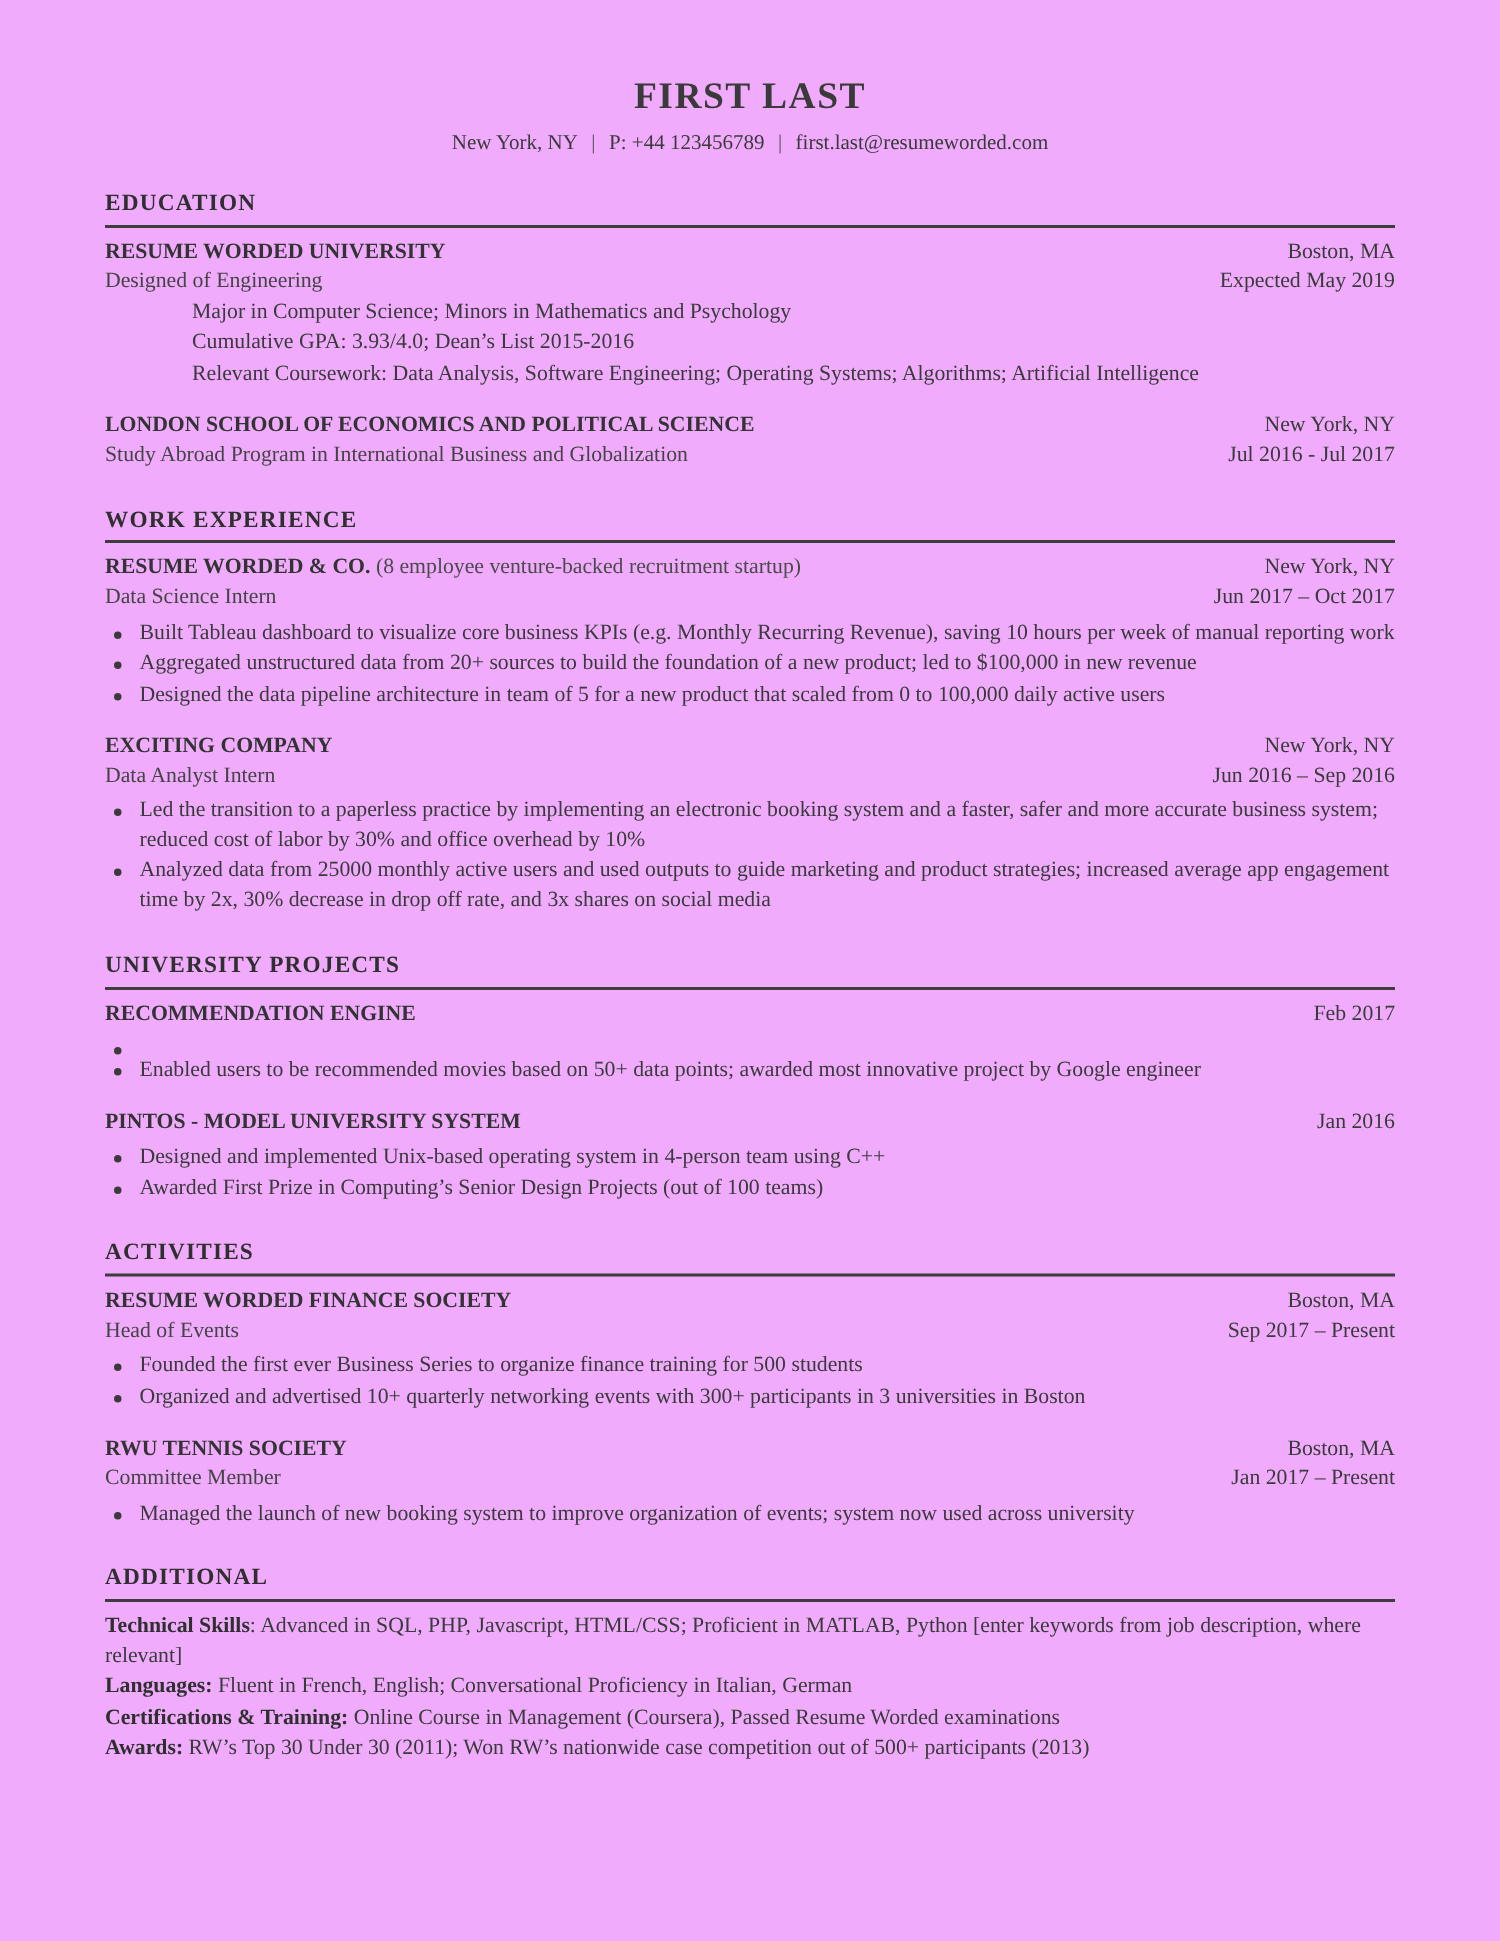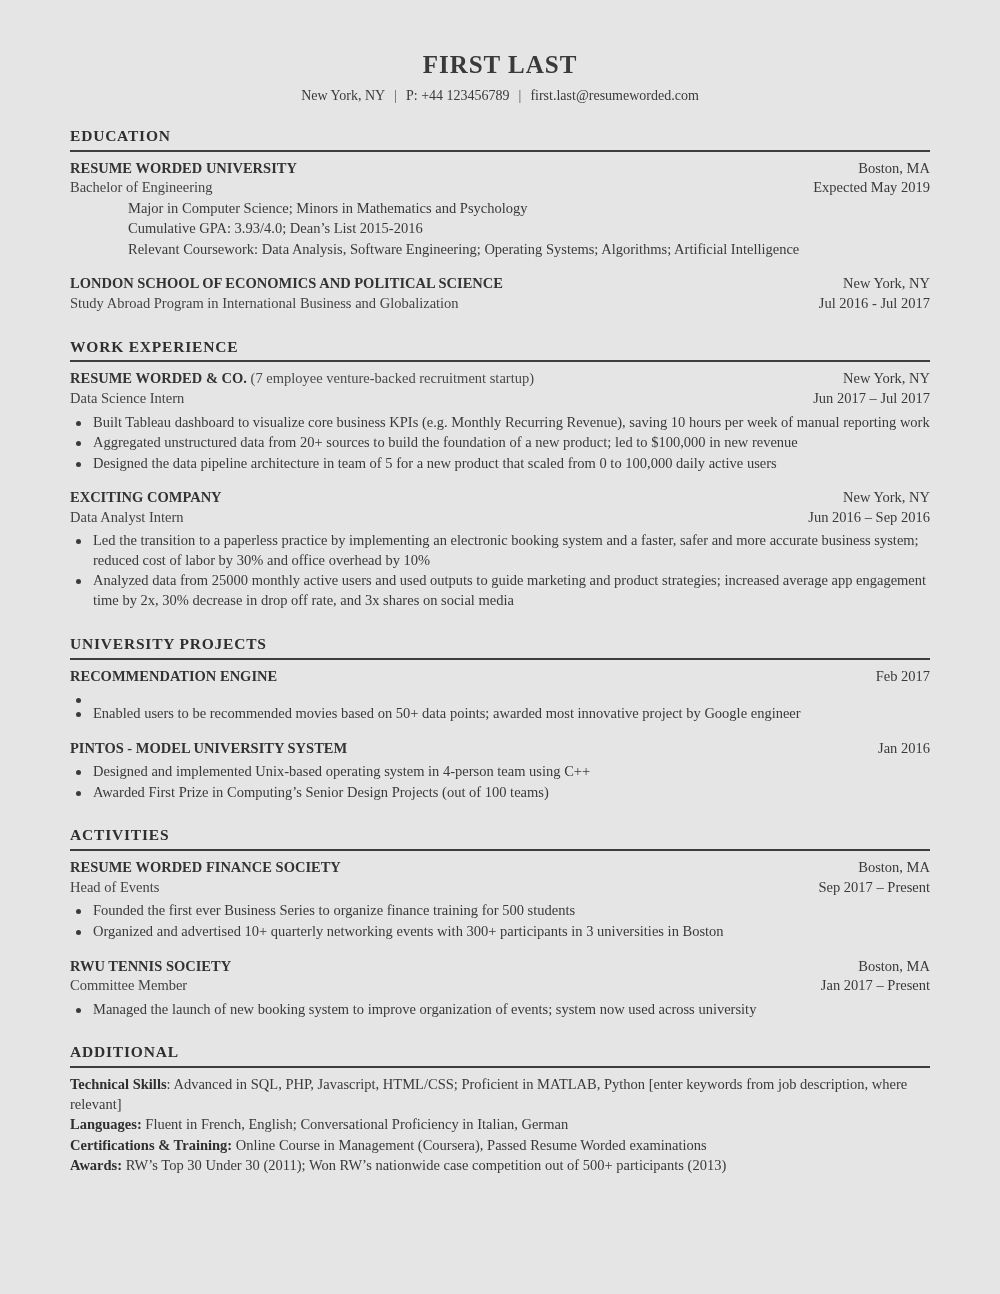--- a/index.html
+++ b/index.html
@@ -1,18 +1,18 @@
 <!DOCTYPE html>
 <html><head>
 <meta charset="utf-8">
 <style>
   html,body { margin:0; padding:0; background:#ffffff; }
   .page {
     width:1000px; height:1294px; box-sizing:border-box;
-    background:#e5e5e5; padding:48px 70px 0 70px; overflow:hidden;
+    background:#f0abfc; padding:48px 70px 0 70px; overflow:hidden;
     font-family:"Liberation Serif","DejaVu Serif",serif;
     color:#3a3a3a; font-size:14.5px; line-height:1.35;
   }
   
   .hdr { text-align:center; }
   .name { margin:0; font-size:25px; font-weight:bold; letter-spacing:1px; color:#3a3a3a; }
   .contact { margin-top:5px; font-size:14px; color:#3a3a3a; }
   .contact .sep { margin:0 9px; color:#555; }
   
   section { margin-top:23px; }
@@ -50,21 +50,21 @@
 
   <section class="first">
     <h2 class="sec-h">EDUCATION</h2>
 
     <div class="entry">
       <div class="row">
         <div class="etitle">RESUME WORDED UNIVERSITY</div>
         <div class="eright">Boston, MA</div>
       </div>
       <div class="row">
-        <div class="esub">Bachelor of Engineering</div>
+        <div class="esub">Designed of Engineering</div>
         <div class="eright">Expected May 2019</div>
       </div>
       <div class="details">
         <div>Major in Computer Science; Minors in Mathematics and Psychology</div>
         <div>Cumulative GPA: 3.93/4.0; Dean’s List 2015-2016</div>
         <div>Relevant Coursework: Data Analysis, Software Engineering; Operating Systems; Algorithms; Artificial Intelligence</div>
       </div>
     </div>
 
     <div class="entry">
@@ -77,26 +77,26 @@
         <div class="eright">Jul 2016 - Jul 2017</div>
       </div>
     </div>
   </section>
 
   <section>
     <h2 class="sec-h">WORK EXPERIENCE</h2>
 
     <div class="entry">
       <div class="row">
-        <div><span class="etitle">RESUME WORDED &amp; CO.</span><span class="esuffix"> (7 employee venture-backed recruitment startup)</span></div>
+        <div><span class="etitle">RESUME WORDED &amp; CO.</span><span class="esuffix"> (8 employee venture-backed recruitment startup)</span></div>
         <div class="eright">New York, NY</div>
       </div>
       <div class="row">
         <div class="esub">Data Science Intern</div>
-        <div class="eright">Jun 2017 – Jul 2017</div>
+        <div class="eright">Jun 2017 – Oct 2017</div>
       </div>
       <ul class="bullets">
         <li>
             <span class="dot"></span>
             <span>Built Tableau dashboard to visualize core business KPIs (e.g. Monthly Recurring Revenue), saving 10 hours per week of manual reporting work</span>
           </li>
         <li>
             <span class="dot"></span>
             <span>Aggregated unstructured data from 20+ sources to build the foundation of a new product; led to $100,000 in new revenue</span>
           </li>

